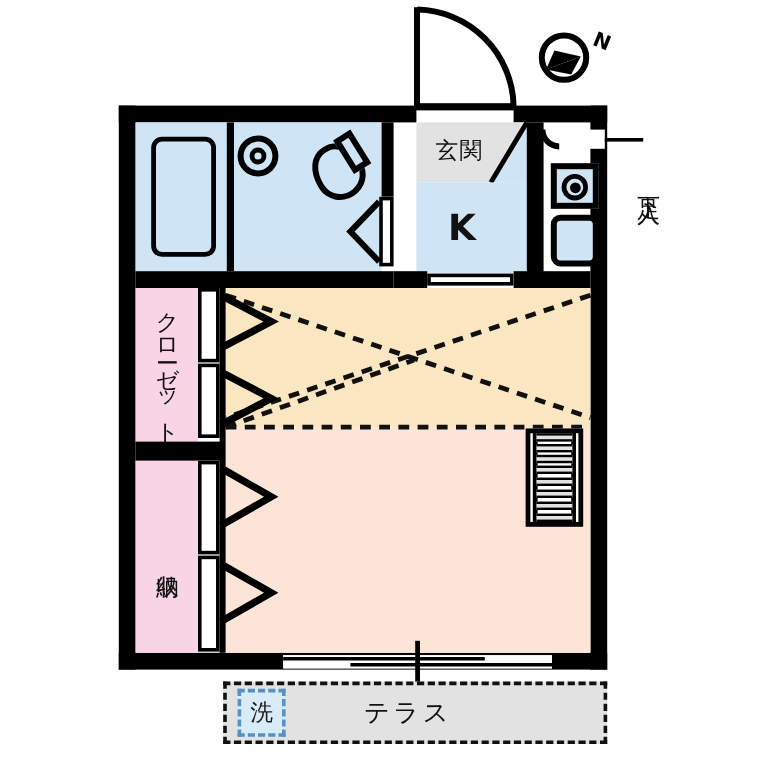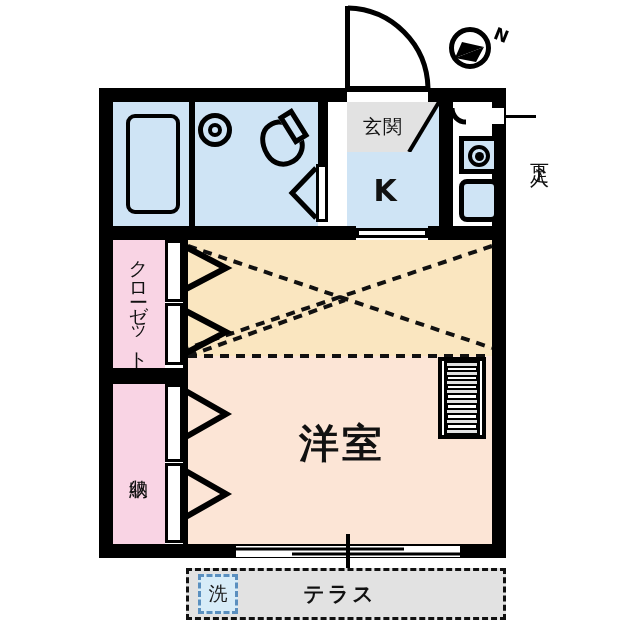--- a/index.html
+++ b/index.html
@@ -29,21 +29,21 @@
     position:absolute;color:#111111;
     display:flex;align-items:center;justify-content:center;
     text-align:center;line-height:1.05;
     font-family:"DejaVu Sans","Liberation Sans",sans-serif;
     white-space:pre;
   }
   .lbl-k{font-size:30px;font-weight:700;}
   .lbl-genkan{font-size:19px;font-weight:500;letter-spacing:1px;}
   .lbl-loft{font-size:21px;font-weight:500;letter-spacing:2px;}
   .lbl-room{font-size:40px;font-weight:700;letter-spacing:3px;}
-  .lbl-terrace{font-size:21px;font-weight:700;letter-spacing:3px;}
+  .lbl-terrace{font-size:21px;font-weight:400;letter-spacing:3px;}
   .lbl-sen{font-size:19px;font-weight:500;color:#1a1a1a;}
 
   
   .vtext{
     writing-mode:vertical-rl;
     text-orientation:upright;
     display:block;
     line-height:1.0;
     white-space:pre;
   }
@@ -181,21 +181,20 @@
   <div class="abs door-white" style="left:356px;top:228px;width:72px;height:10px;"></div>
 
   <svg class="overlay">
     <path d="M 425 240 A 78 78 0 0 1 347 318" fill="none" stroke="#000" stroke-width="5"></path>
     <line x1="425" y1="240" x2="425" y2="318" stroke="#000" stroke-width="5"></line>
   </svg>
 
   <div class="abs fill-loft" style="left:186px;top:240px;width:306px;height:116px;"></div>
 
   <div class="abs fill-room" style="left:186px;top:356px;width:306px;height:188px;"></div>
-  <div class="lbl lbl-room" style="left:280px;top:415px;width:124px;height:56px;">洋室</div>
 
   <svg class="overlay">
     <g stroke="#111" stroke-width="4" fill="none" stroke-dasharray="9,7">
       <line x1="188" y1="356" x2="492" y2="356"></line>
       <line x1="188" y1="246" x2="492" y2="348"></line>
       <line x1="492" y1="246" x2="188" y2="348"></line>
       <line x1="188" y1="356" x2="345" y2="300"></line>
     </g>
   </svg>
 

